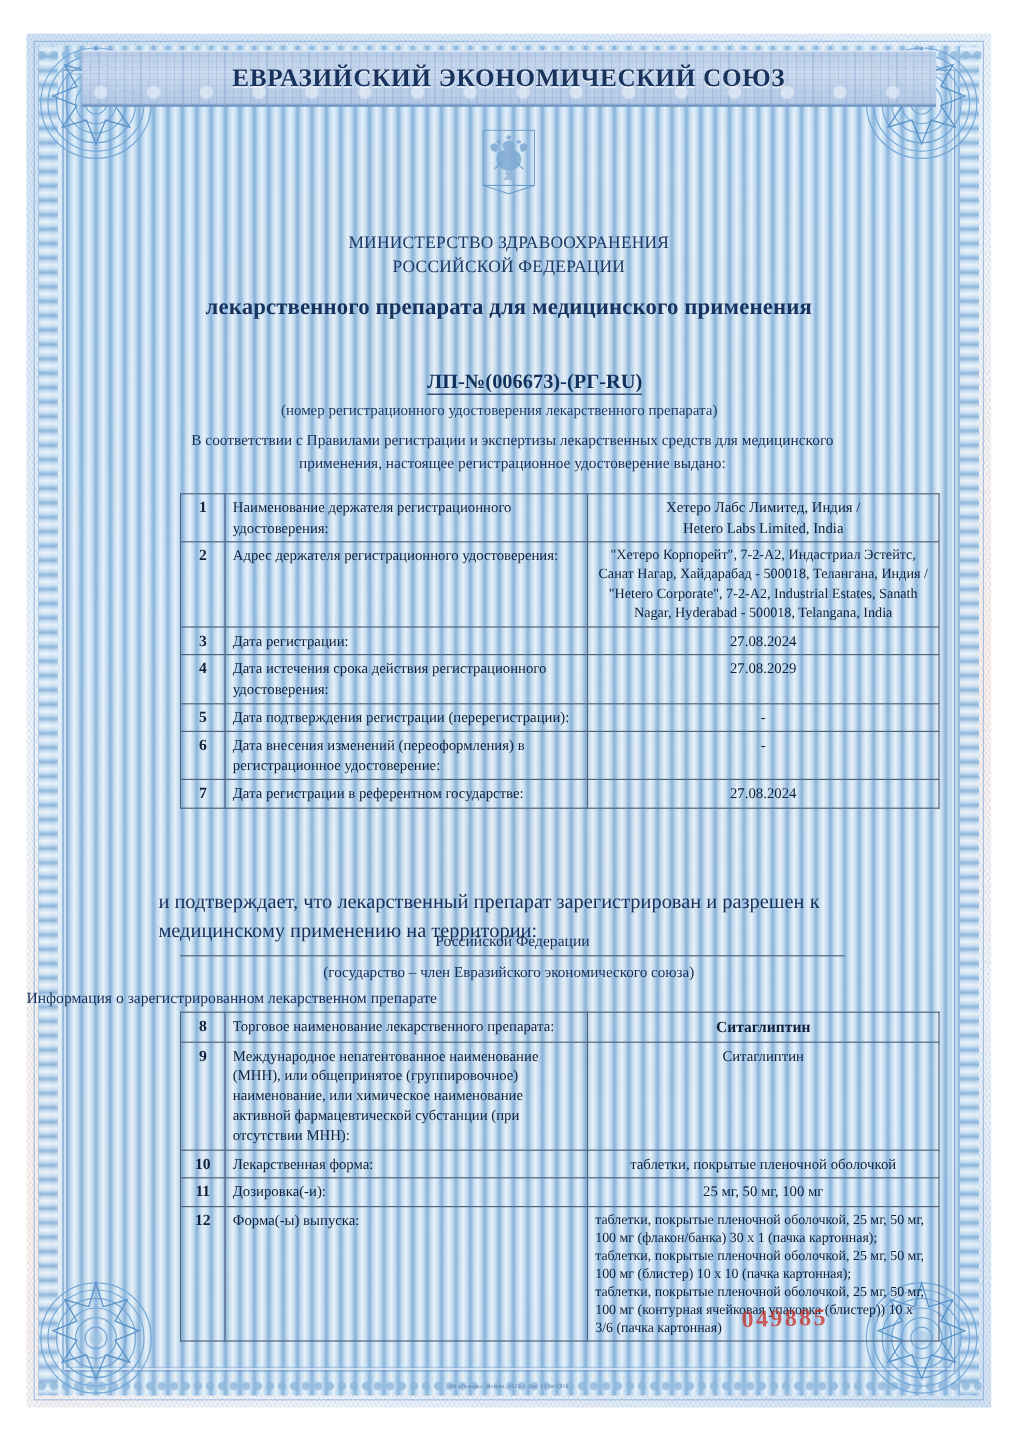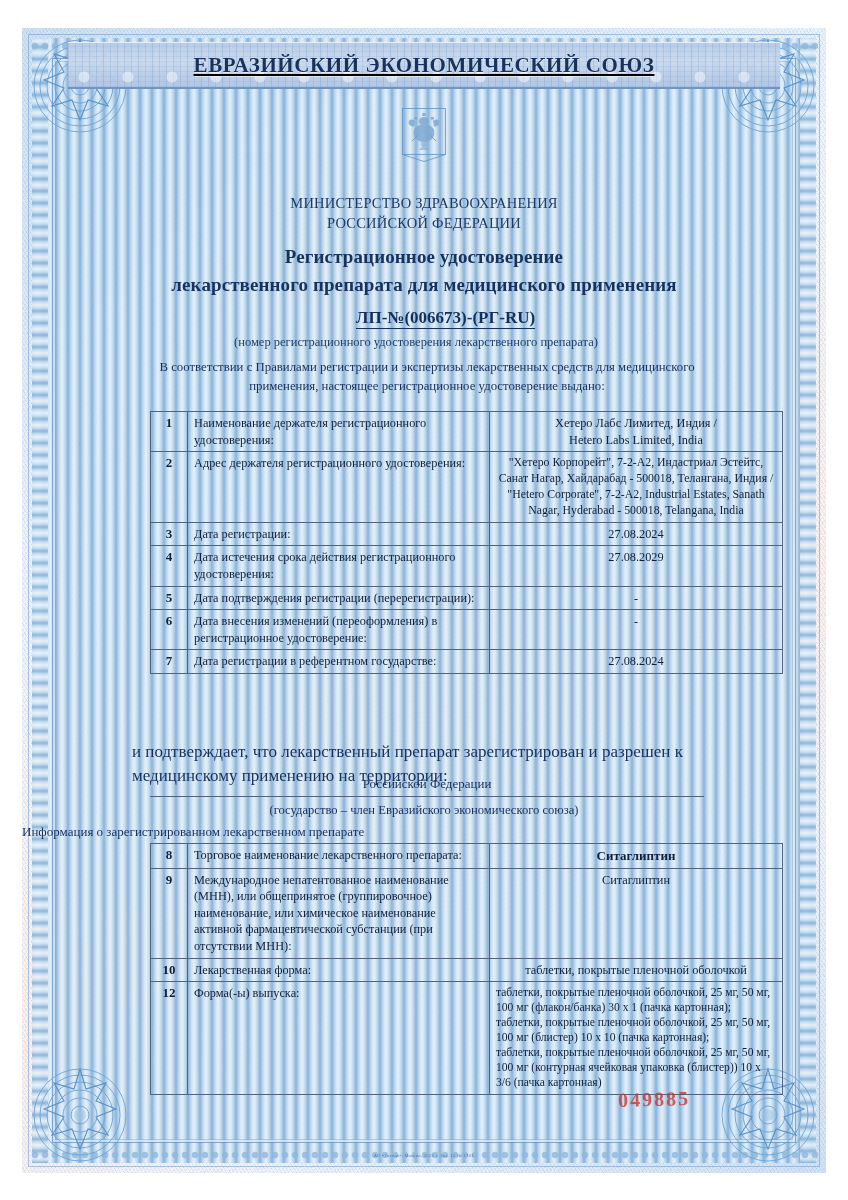--- a/index.html
+++ b/index.html
@@ -76,21 +76,20 @@
   .rosette.br{right:8px;bottom:8px;}
 
   
   .banner{
     position:absolute;left:46px;right:46px;top:14px;height:44px;
     background:
       linear-gradient(180deg, rgba(186,205,232,0.95) 0%, rgba(203,218,238,0.92) 40%, rgba(176,198,228,0.95) 100%);
     border-top:1px solid rgba(255,255,255,.7);
     border-bottom:2px solid rgba(98,140,190,.85);
     overflow:hidden;
-    text-decoration:underline;
   }
   .banner-tex{
     position:absolute;inset:0;
     background-image:
       repeating-linear-gradient(90deg, rgba(96,138,190,0.22) 0px, rgba(96,138,190,0.22) 1px, rgba(255,255,255,0) 1px, rgba(255,255,255,0) 7px),
       repeating-linear-gradient(0deg, rgba(120,150,200,0.14) 0px, rgba(120,150,200,0.14) 1px, rgba(255,255,255,0) 1px, rgba(255,255,255,0) 5px);
   }
   .banner-stars{
     position:absolute;inset:0;
     background-image:radial-gradient(circle at 16px 34px, rgba(255,255,255,.85) 0 5px, rgba(255,255,255,0) 6px);
@@ -284,21 +283,20 @@
         <line x1="34" y1="33" x2="28" y2="27"></line>
       </g>
     </svg>
 
     <div class="ministry">
       <div>МИНИСТЕРСТВО ЗДРАВООХРАНЕНИЯ</div>
       <div>РОССИЙСКОЙ ФЕДЕРАЦИИ</div>
     </div>
 
     <div class="doc-title">
-      <div>Регистрационное удостоверение</div>
       <div>лекарственного препарата для медицинского применения</div>
     </div>
 
     <div class="reg-number">
       <span>ЛП-№(006673)-(РГ-RU)</span>
     </div>
 
     <div class="reg-caption">(номер регистрационного удостоверения лекарственного препарата)</div>
 
     <div class="intro">В соответствии с Правилами регистрации и экспертизы лекарственных средств для медицинского применения, настоящее регистрационное удостоверение выдано:</div>
@@ -359,20 +357,25 @@
       </tr>
       <tr>
         <td class="num">9</td>
         <td class="lbl">Международное непатентованное наименование (МНН), или общепринятое (группировочное) наименование, или химическое наименование активной фармацевтической субстанции (при отсутствии МНН):</td>
         <td class="val">Ситаглиптин</td>
       </tr>
       <tr>
         <td class="num">10</td>
         <td class="lbl">Лекарственная форма:</td>
         <td class="val">таблетки, покрытые пленочной оболочкой</td>
+      </tr>
+      <tr>
+        <td class="num">11</td>
+        <td class="lbl">Дозировка(-и):</td>
+        <td class="val">25 мг, 50 мг, 100 мг</td>
       </tr>
       <tr>
         <td class="num">12</td>
         <td class="lbl">Форма(-ы) выпуска:</td>
         <td class="val left" style="white-space:pre-line">таблетки, покрытые пленочной оболочкой, 25 мг, 50 мг, 100 мг (флакон/банка) 30 х 1 (пачка картонная);
 таблетки, покрытые пленочной оболочкой, 25 мг, 50 мг, 100 мг (блистер) 10 х 10 (пачка картонная);
 таблетки, покрытые пленочной оболочкой, 25 мг, 50 мг, 100 мг (контурная ячейковая упаковка (блистер)) 10 х 3/6 (пачка картонная)</td>
       </tr>
     </tbody>
       </table>

